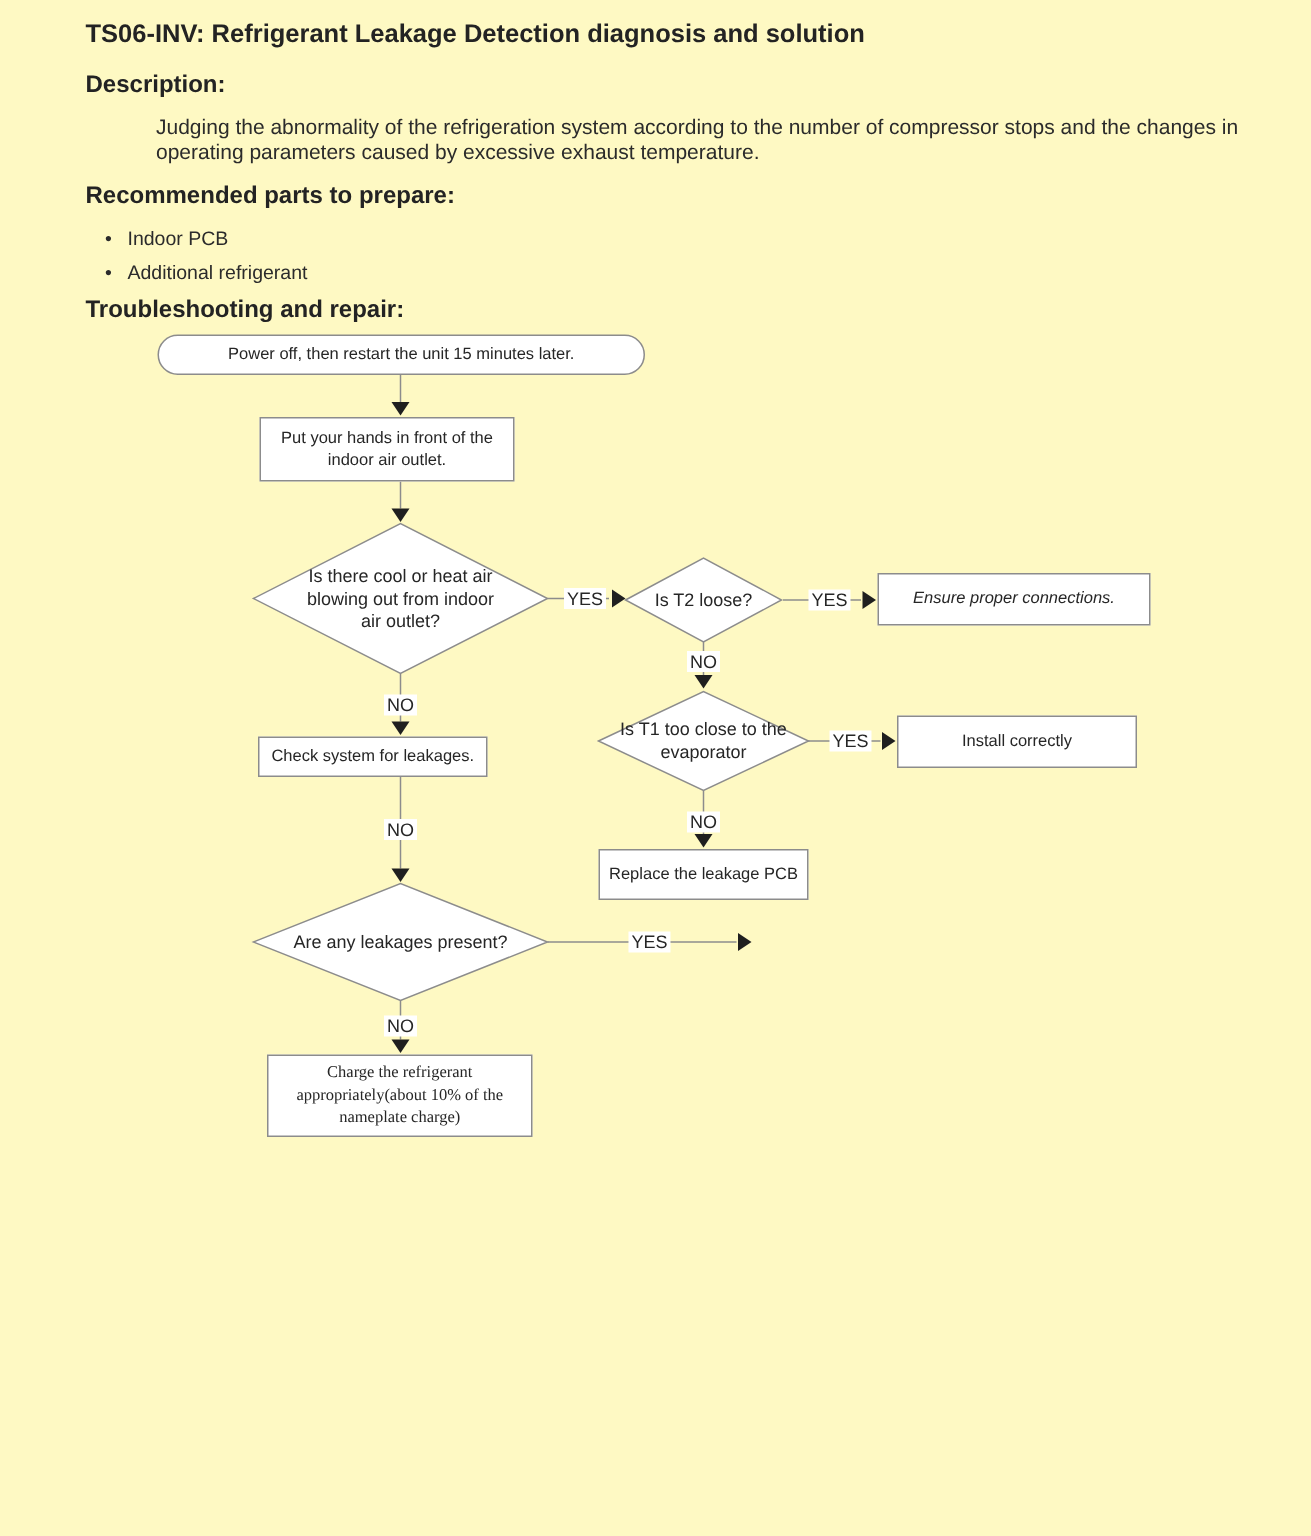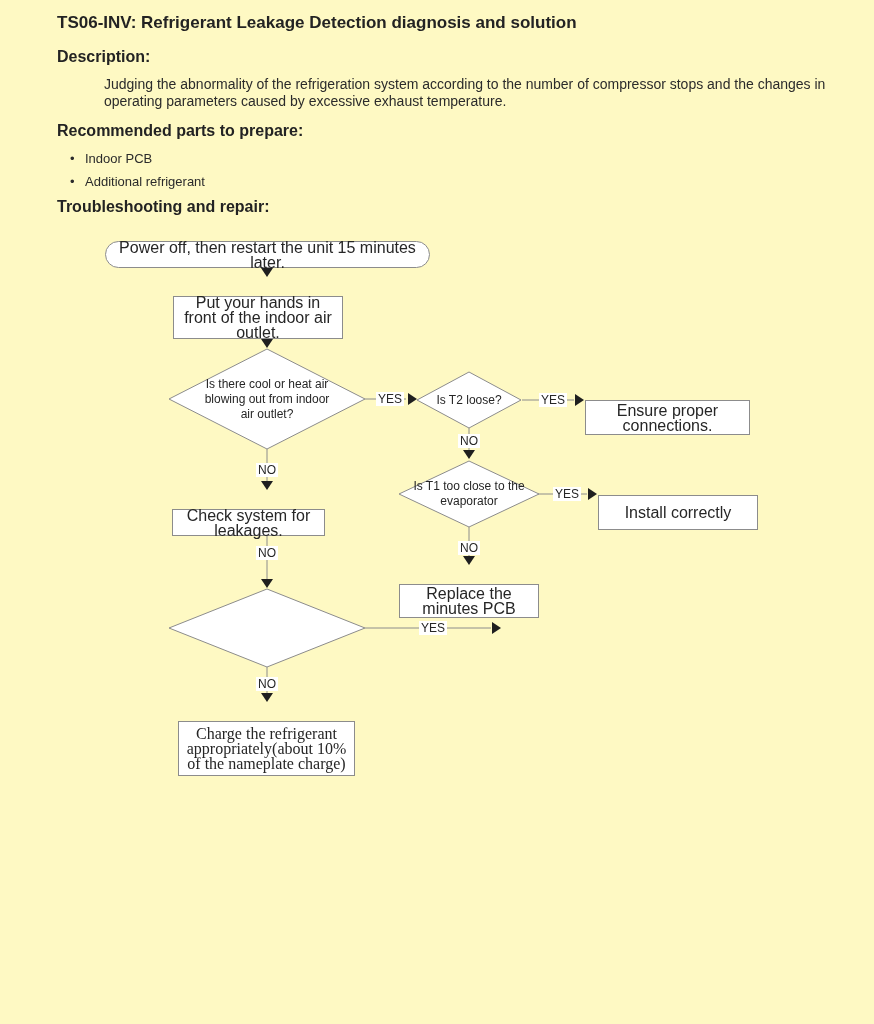--- a/index.html
+++ b/index.html
@@ -8,23 +8,22 @@
     font-family:"Liberation Sans", sans-serif; color:#262626; overflow:hidden;
   }
   .abs { position:absolute; }
   .page-title { left:57px; top:13px; font-size:17px; font-weight:bold; color:#232323; }
   .sec-head { left:57px; font-size:16px; font-weight:bold; color:#232323; }
   .body-text { left:57px; width:740px; font-size:14px; line-height:17px; color:#2b2b2b;margin-left:47px; }
   .bullet-item { left:70px; font-size:13px; color:#2b2b2b; }
   .bullet-item .dot { display:inline-block; width:15px; color:#2b2b2b; }
   .node {
     position:absolute; display:flex; align-items:center; justify-content:center;
-    text-align:center; font-size:16px; line-height:15px; color:#262626; background:#ffffff;
+    text-align:center; font-size:11px; line-height:15px; color:#262626; background:#ffffff;
     box-sizing:border-box;
-    margin-top:18px;
   }
   .rect { border:1px solid #8c8c8c; }
   .capsule { border:1px solid #8c8c8c; border-radius:999px; }
   .diamond-text {
     position:absolute; display:flex; align-items:center; justify-content:center;
     text-align:center; font-size:12px; line-height:15px; color:#262626;
   }
   .edge-label {
     position:absolute; transform:translate(-50%,-50%); background:#ffffff;
     font-size:12px; color:#262626; padding:0 2px; white-space:nowrap;
@@ -79,30 +78,31 @@
   </svg>
 
   <div class="node capsule" style="left:105px; top:223px; width:325px; height:27px;">Power off, then restart the unit 15 minutes later.</div>
 
   <div class="node rect" style="left:173px; top:278px; width:170px; height:43px; padding:0 7px;">Put your hands in front of the indoor air outlet.</div>
 
   <div class="diamond-text" style="left:197px; top:374px; width:140px; height:50px;">Is there cool or heat air blowing out from indoor air outlet?</div>
 
   <div class="diamond-text" style="left:424px; top:386px; width:90px; height:28px;">Is T2 loose?</div>
 
-  <div class="node rect" style="left:585px; top:382px; width:165px; height:35px;">Ensure proper connections.</div>
+  <div class="node rect" style="left:585px; top:382px; width:182px; height:35px;font-style:italic;">Ensure proper connections.</div>
 
   <div class="diamond-text" style="left:410px; top:479px; width:118px; height:30px;text-align:center;">Is T1 too close to the evaporator</div>
 
   <div class="node rect" style="left:598px; top:477px; width:160px; height:35px;">Install correctly</div>
 
-  <div class="node rect" style="left:399px; top:566px; width:140px; height:34px;">Replace the minutes PCB</div>
+  <div class="node rect" style="left:399px; top:566px; width:140px; height:34px;">Replace the leakage PCB</div>
 
   <div class="node rect" style="left:172px; top:491px; width:153px; height:27px;">Check system for leakages.</div>
 
+  <div class="diamond-text" style="left:177px; top:614px; width:180px; height:28px;">Are any leakages present?</div>
 
 
   <div class="node rect" style="left:178px; top:703px; width:177px; height:55px; padding:0 4px;font-family:Liberation Serif, serif;">Charge the refrigerant appropriately(about 10% of the nameplate charge)</div>
 
   <div class="edge-label" style="left:390px; top:399px;">YES</div>
   <div class="edge-label" style="left:553px; top:400px;">YES</div>
   <div class="edge-label" style="left:567px; top:494px;">YES</div>
   <div class="edge-label" style="left:433px; top:628px;">YES</div>
   <div class="edge-label" style="left:469px; top:441px;">NO</div>
   <div class="edge-label" style="left:469px; top:548px;">NO</div>

